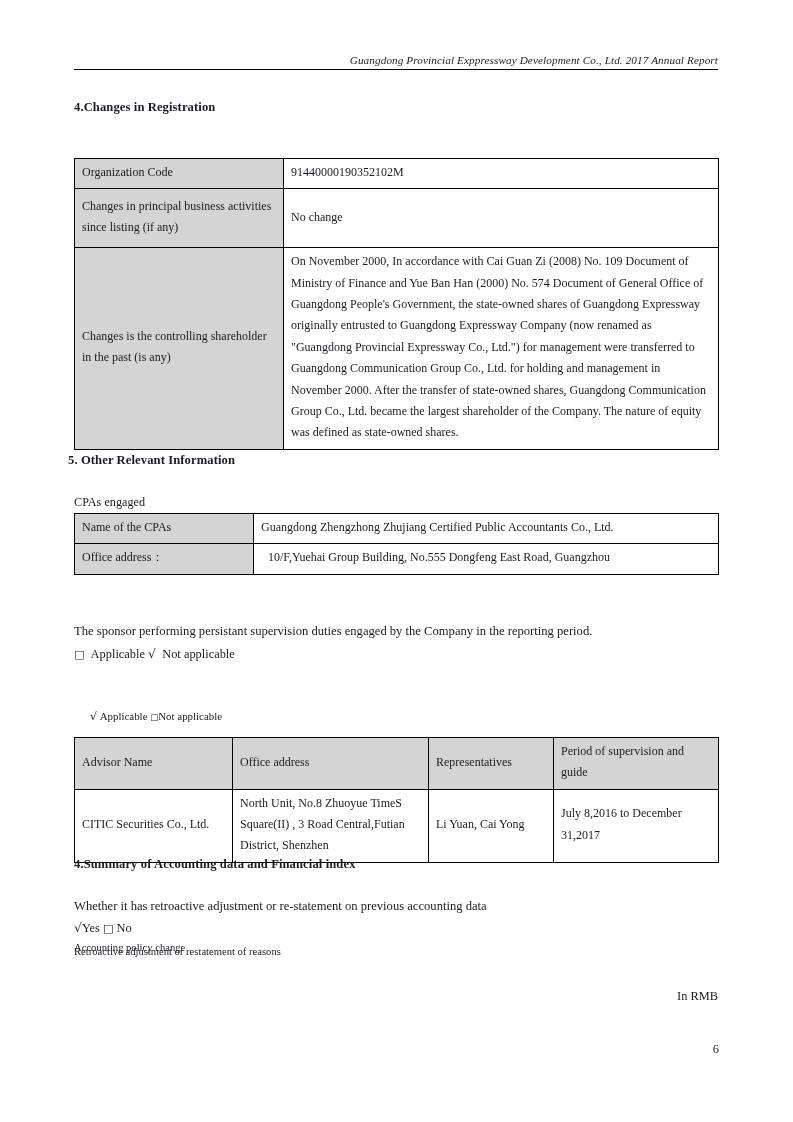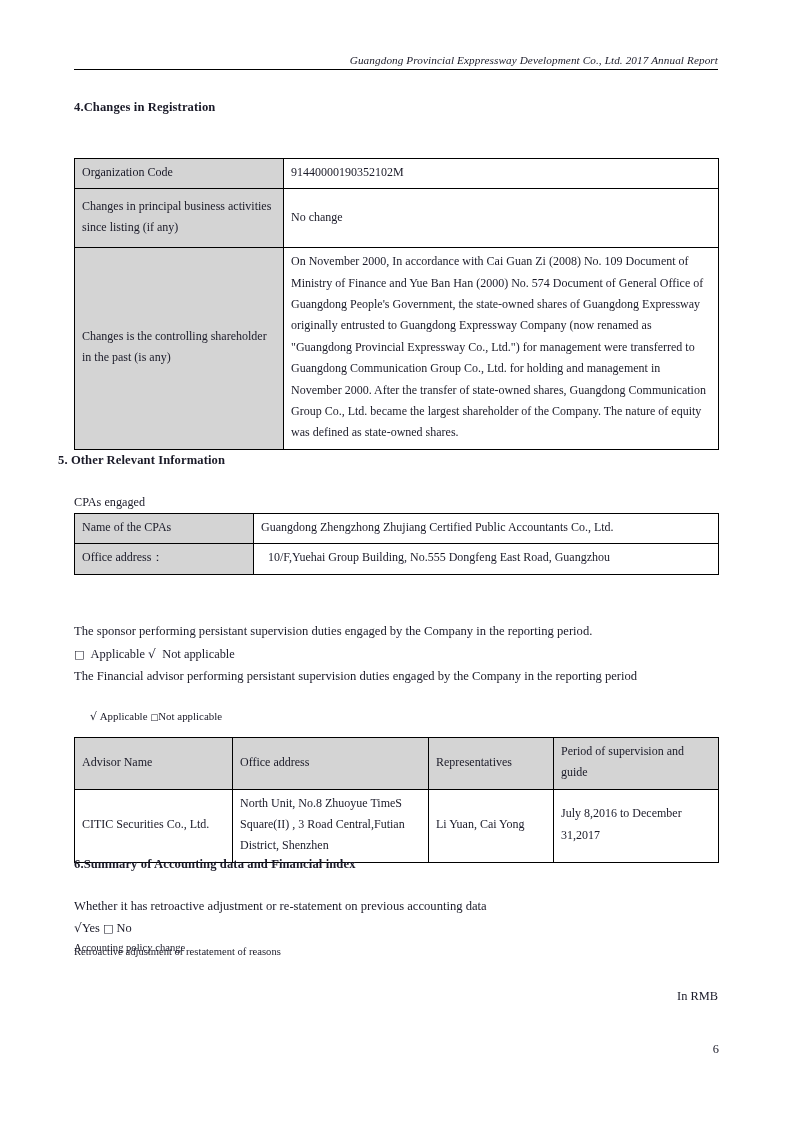--- a/index.html
+++ b/index.html
@@ -164,21 +164,21 @@
           <td>No change</td>
         </tr>
         <tr>
           <td class="shaded" style="height:190px">Changes is the controlling shareholder in the past (is any)</td>
           <td class="cell-top">On November 2000, In accordance with Cai Guan Zi (2008) No. 109 Document of Ministry of Finance and Yue Ban Han (2000) No. 574 Document of General Office of Guangdong People's Government, the state-owned shares of Guangdong Expressway originally entrusted to Guangdong Expressway Company (now renamed as "Guangdong Provincial Expressway Co., Ltd.") for management were transferred to Guangdong Communication Group Co., Ltd. for holding and management in November 2000. After the transfer of state-owned shares, Guangdong Communication Group Co., Ltd. became the largest shareholder of the Company. The nature of equity was defined as state-owned shares.</td>
         </tr>
       </tbody>
     </table>
   </div>
 
-  <div class="abs" style="left:58px; top:452px; width:644px;">
+  <div class="abs" style="left:68px; top:452px; width:644px;">
     <h2 class="sec-heading">5. Other Relevant Information</h2>
   </div>
 
   <div class="abs" style="left:74px; top:494px; width:644px;">
     <p class="cpa-label">CPAs engaged</p>
   </div>
 
   <div class="abs" style="left:74px; top:513px;">
     <table class="doc-table">
       <colgroup>
@@ -201,23 +201,20 @@
   <div class="abs" style="left:74px; top:645px; width:644px;">
     <p class="checkbox-line">
       <span class="box-glyph">□</span>&nbsp;&nbsp;<span>Applicable</span>&nbsp;<span class="tick">√</span>&nbsp;&nbsp;<span>Not applicable</span>
     </p>
   </div>
 
   <div class="abs" style="left:74px; top:622px; width:644px;">
     <p class="para">The sponsor performing persistant supervision duties engaged by the Company in the reporting period.</p>
   </div>
 
-  <div class="abs" style="left:74px; top:667px; width:644px;">
-    <p class="para">The Financial advisor performing persistant supervision duties engaged by the Company in the reporting period</p>
-  </div>
 
   <div class="abs" style="left:74px; top:692px; width:644px;">
     <p class="checkbox-line-small">
       <span class="tick">√</span>&nbsp;<span>Applicable</span>&nbsp;<span class="box-glyph-sm">□</span><span>Not applicable</span>
     </p>
   </div>
 
   <div class="abs" style="left:74px; top:737px;">
     <table class="doc-table">
       <colgroup>
@@ -239,21 +236,21 @@
           <td style="height:62px">CITIC Securities Co., Ltd.</td>
           <td class="cell-top">North Unit, No.8 Zhuoyue TimeS Square(II) , 3 Road Central,Futian District, Shenzhen</td>
           <td>Li Yuan, Cai Yong</td>
           <td>July 8,2016 to December 31,2017</td>
         </tr>
       </tbody>
     </table>
   </div>
 
   <div class="abs" style="left:74px; top:856px; width:644px;">
-    <h2 class="sec-heading">6.Summary of Accounting data and Financial index</h2>
+    <h2 class="sec-heading">4.Summary of Accounting data and Financial index</h2>
   </div>
 
   <div class="abs" style="left:74px; top:897px; width:644px;">
     <p class="para">Whether it has retroactive adjustment or re-statement on previous accounting data</p>
   </div>
 
   <div class="abs" style="left:74px; top:944px; width:644px;">
     <p class="para-small">Retroactive adjustment or restatement of reasons</p>
   </div>
 

